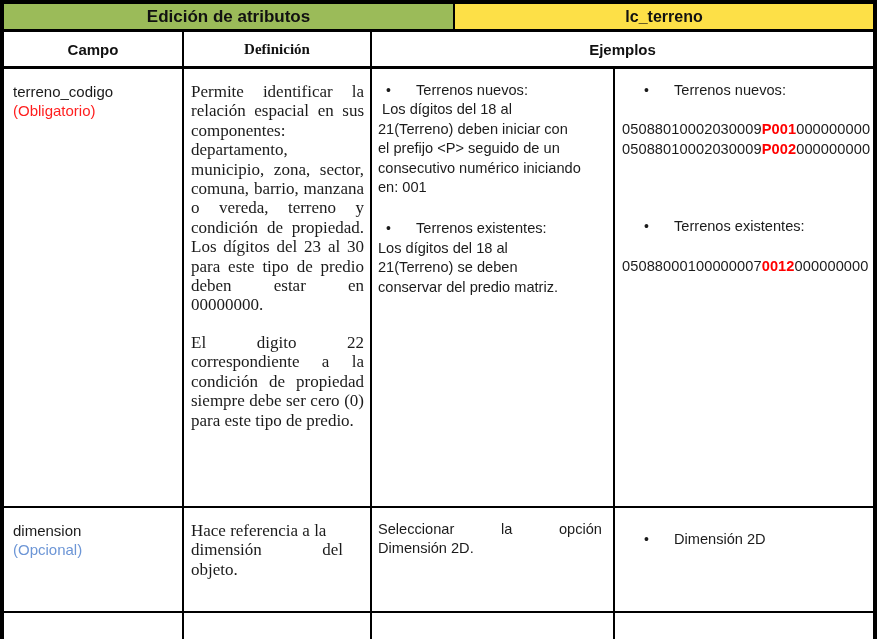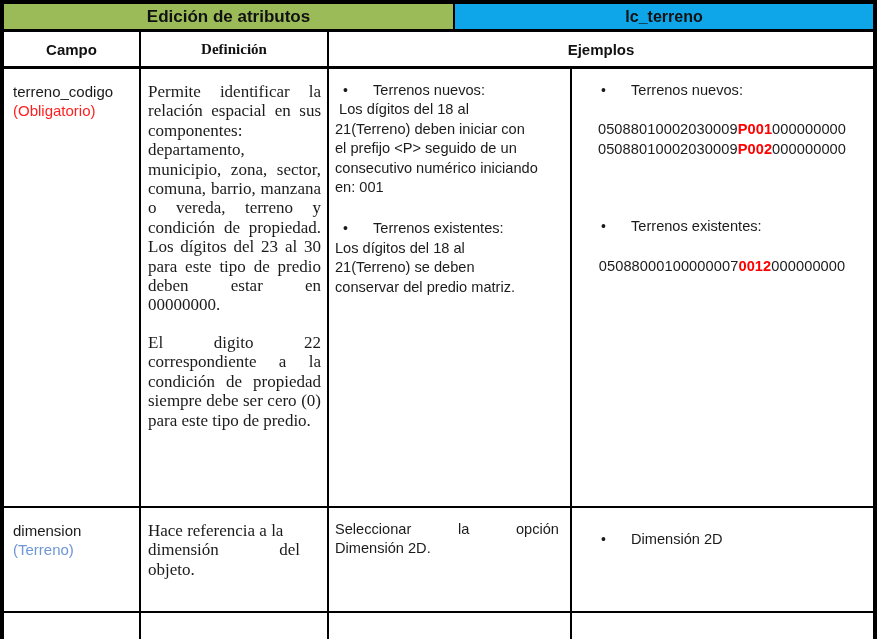--- a/index.html
+++ b/index.html
@@ -29,32 +29,32 @@
   .cell:last-child { border-right: none; }
 
   
   .title-row { height: 28px; border-bottom: 3px solid #000; }
   .title-left {
     width: 451px; background: #9BBB59;
     display: flex; align-items: center; justify-content: center;
     font-weight: bold; font-size: 17px; color: #111;
   }
   .title-right {
-    flex: 1; background: #0ea5e9;
+    flex: 1; background: #fde047;
     display: flex; align-items: center; justify-content: center;
     font-weight: bold; font-size: 16px; color: #111;
   }
   .colhead-row { height: 37px; border-bottom: 3px solid #000; }
   .colhead {
     display: flex; align-items: center; justify-content: center;
     font-weight: bold; font-size: 15px; color: #111;
   }
 
   
-  .c1 { width: 137px; }
+  .c1 { width: 180px; }
   .c2 { width: 188px; font-family: Liberation Serif, serif; }
   .c3 { width: 243px; }
   .c4 { flex: 1; }
 
   
   .row1 { height: 439px; border-bottom: 2px solid #000; }
   .row2 { height: 105px; border-bottom: 2px solid #000; }
   .row3 { flex: 1; }
 
   .cell.campo { padding: 13px 8px 0 9px; font-size: 15px; line-height: 19.4px; }
@@ -144,21 +144,21 @@
           <span class="marker">•</span>
           <span>Terrenos existentes:</span>
         </div>
         <div class="code mt20"><span>05088000100000007</span><span class="hl">0012</span><span>000000000</span></div>
       </div>
     </div>
 
     <div class="trow row2">
       <div class="cell c1 campo">
         <div>dimension</div>
-        <div class="req-blue">(Terreno)</div>
+        <div class="req-blue">(Opcional)</div>
       </div>
       <div class="cell c2 defin">
         <div class="w-defin">
           <div>Hace referencia a la</div>
           <div class="spread">
             <span>dimensión</span>
             <span>del</span>
           </div>
           <div>objeto.</div>
         </div>

